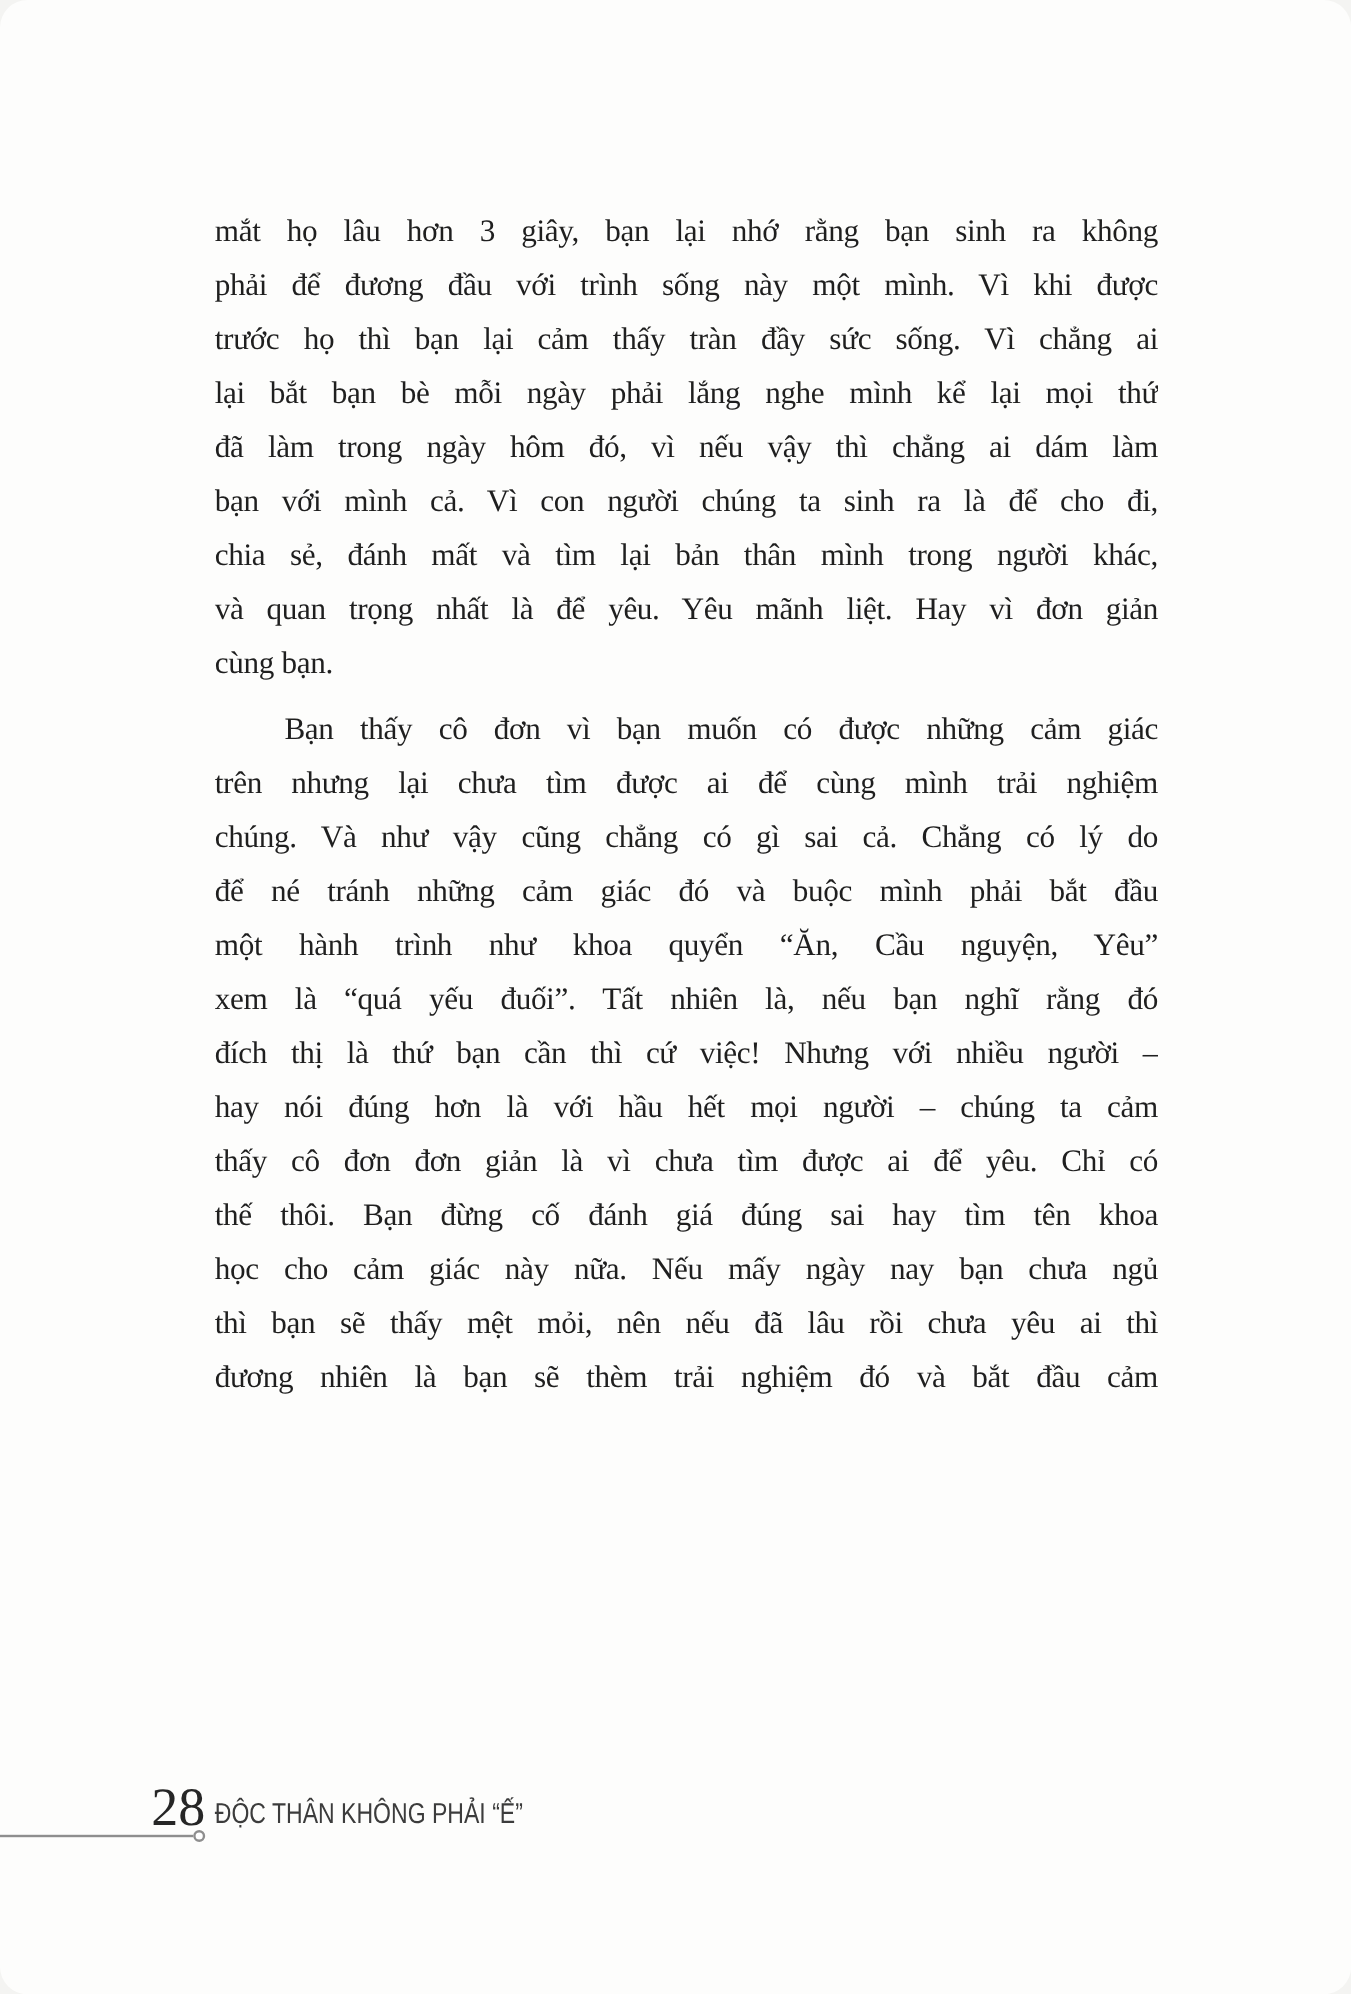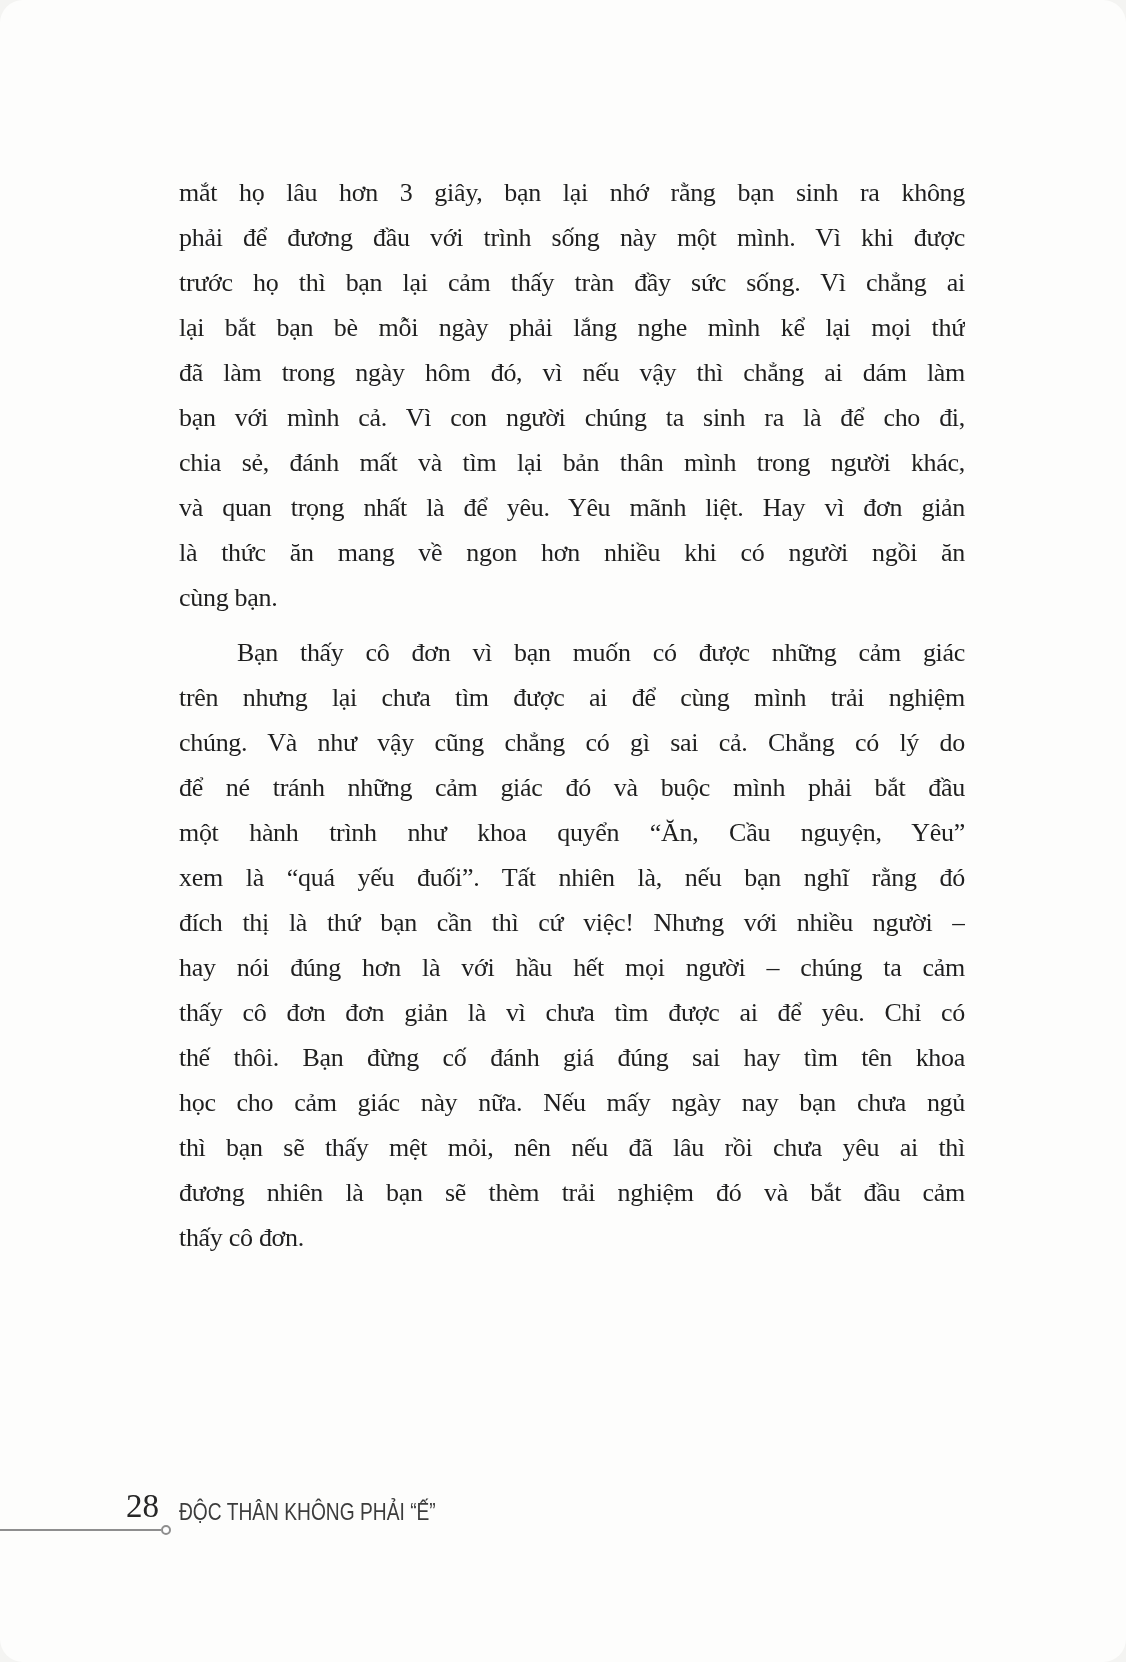--- a/index.html
+++ b/index.html
@@ -65,21 +65,21 @@
     box-sizing: border-box;
     border: 2px solid #8e8e8e;
     border-radius: 50%;
     background: #ffffff;
   }
   .page-number {
     position: absolute;
     left: 126px;
     top: 1489px;
     font-family: "Liberation Serif", serif;
-    font-size: 33px;
+    font-size: 45px;
     line-height: 35px;
     color: #262626;
   }
   .book-title {
     position: absolute;
     left: 179px;
     top: 1498px;
     font-family: "Liberation Sans", sans-serif;
     font-size: 24px;
     line-height: 27px;
@@ -97,38 +97,36 @@
   <main class="text-block" style="color: rgb(31, 31, 31);">
       <div class="paragraph">
         <div class="line">mắt họ lâu hơn 3 giây, bạn lại nhớ rằng bạn sinh ra không</div>
         <div class="line">phải để đương đầu với trình sống này một mình. Vì khi được</div>
         <div class="line">trước họ thì bạn lại cảm thấy tràn đầy sức sống. Vì chẳng ai</div>
         <div class="line">lại bắt bạn bè mỗi ngày phải lắng nghe mình kể lại mọi thứ</div>
         <div class="line">đã làm trong ngày hôm đó, vì nếu vậy thì chẳng ai dám làm</div>
         <div class="line">bạn với mình cả. Vì con người chúng ta sinh ra là để cho đi,</div>
         <div class="line">chia sẻ, đánh mất và tìm lại bản thân mình trong người khác,</div>
         <div class="line">và quan trọng nhất là để yêu. Yêu mãnh liệt. Hay vì đơn giản</div>
-        <div class="line">là thức ăn mang về ngon hơn nhiều khi có người ngồi ăn</div>
         <div class="line line-last">cùng bạn.</div>
       </div>
       <div class="paragraph indented">
         <div class="line">Bạn thấy cô đơn vì bạn muốn có được những cảm giác</div>
         <div class="line">trên nhưng lại chưa tìm được ai để cùng mình trải nghiệm</div>
         <div class="line">chúng. Và như vậy cũng chẳng có gì sai cả. Chẳng có lý do</div>
         <div class="line">để né tránh những cảm giác đó và buộc mình phải bắt đầu</div>
         <div class="line">một hành trình như khoa quyển “Ăn, Cầu nguyện, Yêu”</div>
         <div class="line">xem là “quá yếu đuối”. Tất nhiên là, nếu bạn nghĩ rằng đó</div>
         <div class="line">đích thị là thứ bạn cần thì cứ việc! Nhưng với nhiều người –</div>
         <div class="line">hay nói đúng hơn là với hầu hết mọi người – chúng ta cảm</div>
         <div class="line">thấy cô đơn đơn giản là vì chưa tìm được ai để yêu. Chỉ có</div>
         <div class="line">thế thôi. Bạn đừng cố đánh giá đúng sai hay tìm tên khoa</div>
         <div class="line">học cho cảm giác này nữa. Nếu mấy ngày nay bạn chưa ngủ</div>
         <div class="line">thì bạn sẽ thấy mệt mỏi, nên nếu đã lâu rồi chưa yêu ai thì</div>
         <div class="line">đương nhiên là bạn sẽ thèm trải nghiệm đó và bắt đầu cảm</div>
-        <div class="line line-last">thấy cô đơn.</div>
       </div>
     </main>
 
   <footer>
     <div class="footer-rule" style="background: rgb(142, 142, 142);"></div>
     <div class="footer-dot" style="border-color: rgb(142, 142, 142);"></div>
     <div class="page-number">28</div>
     <div class="book-title">ĐỘC THÂN KHÔNG PHẢI “Ế”</div>
   </footer>
 

